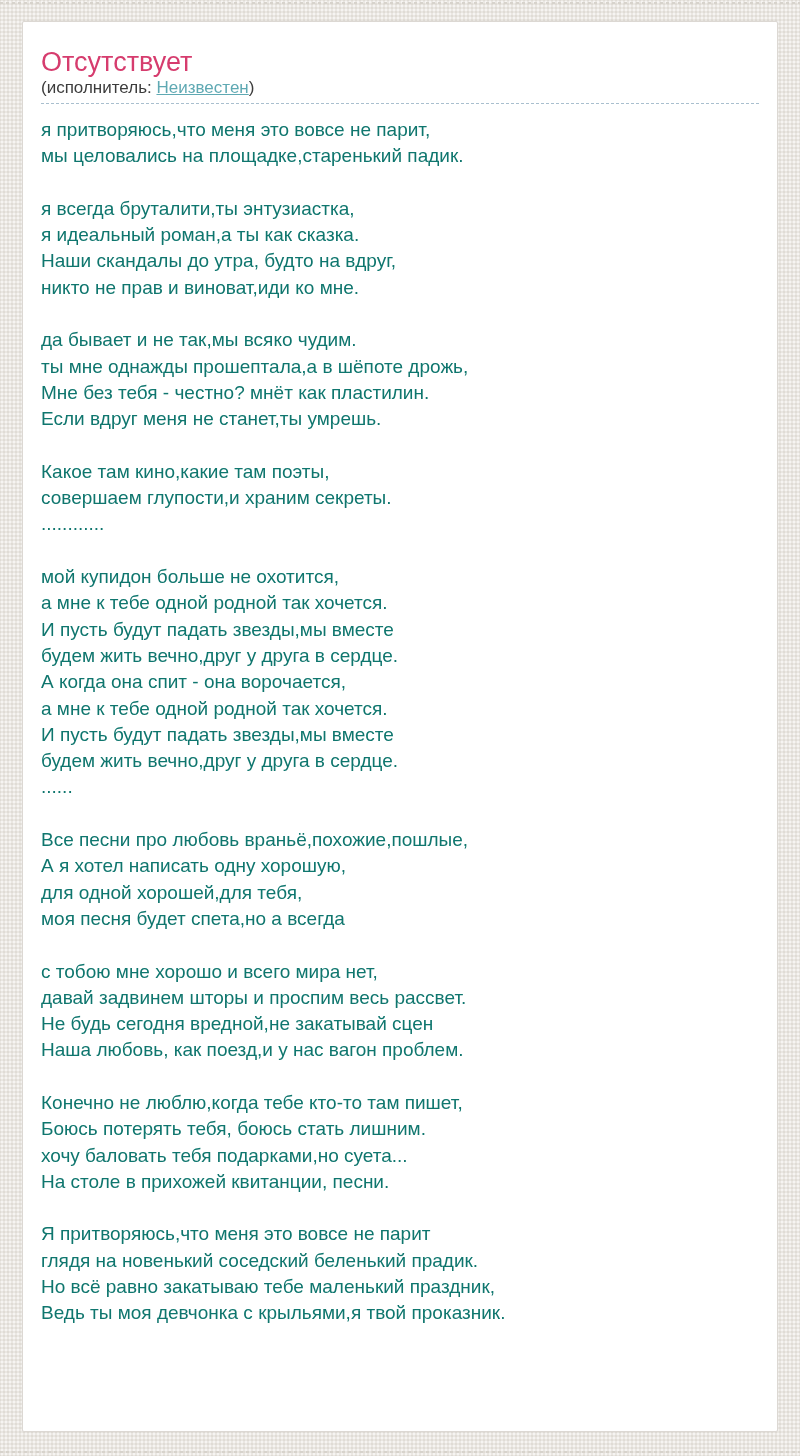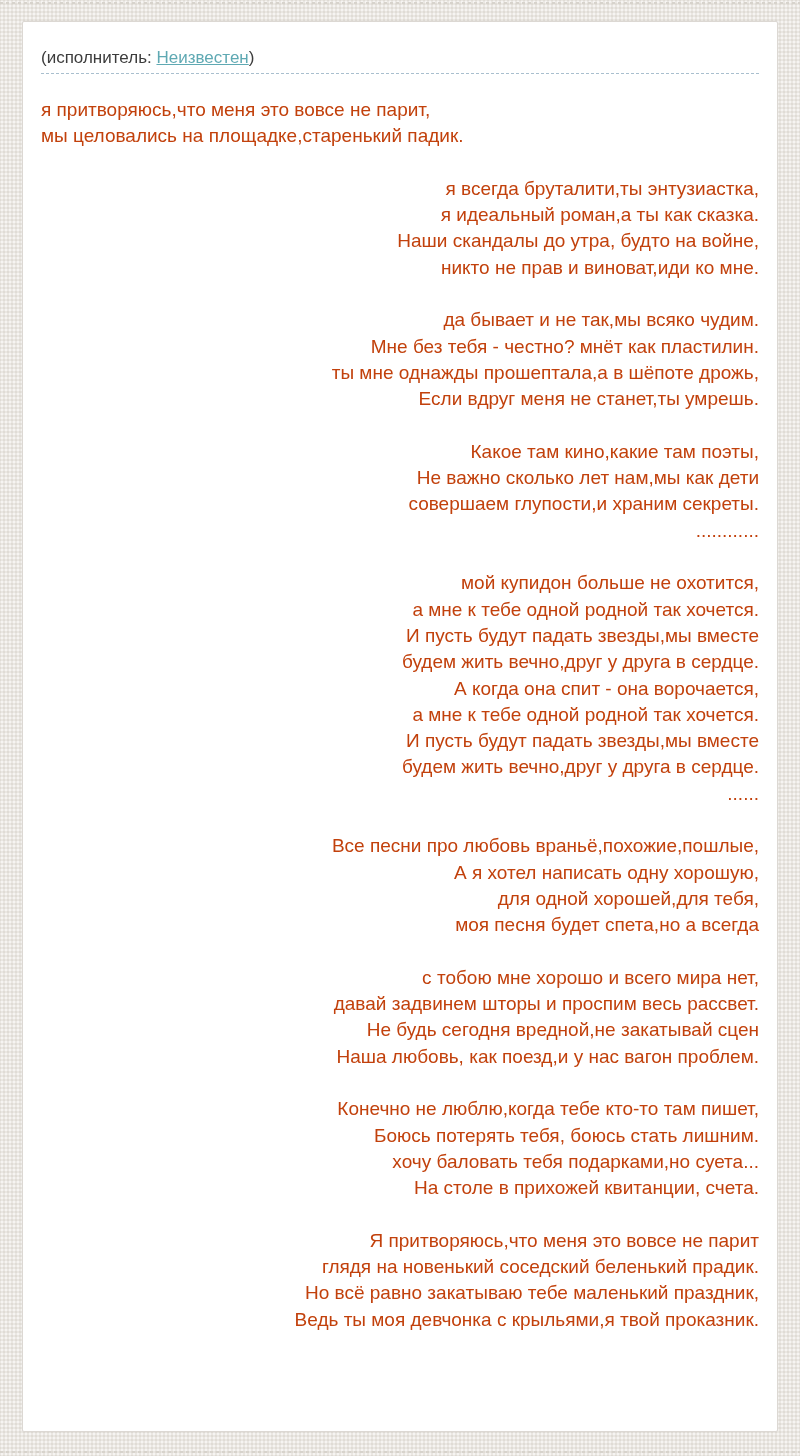--- a/index.html
+++ b/index.html
@@ -55,56 +55,56 @@
     text-decoration: none;
     cursor: pointer;
   }
   .separator {
     margin-top: 5px;
     border-bottom: 1px dashed #a9bfce;
     height: 1px;
     width: 100%;
   }
   .lyrics {
-    margin-top: 23px;
+    margin-top: 13px;
     font-size: 19px;
     line-height: 26.3px;
-    color: #c2410c;
+    color: #0f766e;
   }
-  .stanza + .stanza { margin-top: 26.3px; text-align: right; }
+  .stanza + .stanza { margin-top: 26.3px; }
   .line { white-space: pre-wrap; }
 </style>
 </head>
 <body>
 
 <div class="edge-dots top"></div>
 
 <div class="card">
+  <h1 class="song-title" style="color: rgb(214, 60, 110);">Отсутствует</h1>
   <div class="artist-row"><span>(исполнитель: </span><a style="color: rgb(95, 169, 179); text-decoration: underline;">Неизвестен</a><span>)</span></div>
   <div class="separator"></div>
   <div class="lyrics" id="lyrics">
       <div class="stanza">
         <div class="line">я притворяюсь,что меня это вовсе не парит,</div>
         <div class="line">мы целовались на площадке,старенький падик.</div>
       </div>
       <div class="stanza">
         <div class="line">я всегда бруталити,ты энтузиастка,</div>
         <div class="line">я идеальный роман,а ты как сказка.</div>
-        <div class="line">Наши скандалы до утра, будто на войне,</div>
+        <div class="line">Наши скандалы до утра, будто на вдруг,</div>
         <div class="line">никто не прав и виноват,иди ко мне.</div>
       </div>
       <div class="stanza">
         <div class="line">да бывает и не так,мы всяко чудим.</div>
+        <div class="line">ты мне однажды прошептала,а в шёпоте дрожь,</div>
         <div class="line">Мне без тебя - честно? мнёт как пластилин.</div>
-        <div class="line">ты мне однажды прошептала,а в шёпоте дрожь,</div>
         <div class="line">Если вдруг меня не станет,ты умрешь.</div>
       </div>
       <div class="stanza">
         <div class="line">Какое там кино,какие там поэты,</div>
-        <div class="line">Не важно сколько лет нам,мы как дети</div>
         <div class="line">совершаем глупости,и храним секреты.</div>
         <div class="line">............</div>
       </div>
       <div class="stanza">
         <div class="line">мой купидон больше не охотится,</div>
         <div class="line">а мне к тебе одной родной так хочется.</div>
         <div class="line">И пусть будут падать звезды,мы вместе</div>
         <div class="line">будем жить вечно,друг у друга в сердце.</div>
         <div class="line">А когда она спит - она ворочается,</div>
         <div class="line">а мне к тебе одной родной так хочется.</div>
@@ -121,21 +121,21 @@
       <div class="stanza">
         <div class="line">с тобою мне хорошо и всего мира нет,</div>
         <div class="line">давай задвинем шторы и проспим весь рассвет.</div>
         <div class="line">Не будь сегодня вредной,не закатывай сцен</div>
         <div class="line">Наша любовь, как поезд,и у нас вагон проблем.</div>
       </div>
       <div class="stanza">
         <div class="line">Конечно не люблю,когда тебе кто-то там пишет,</div>
         <div class="line">Боюсь потерять тебя, боюсь стать лишним.</div>
         <div class="line">хочу баловать тебя подарками,но суета...</div>
-        <div class="line">На столе в прихожей квитанции, счета.</div>
+        <div class="line">На столе в прихожей квитанции, песни.</div>
       </div>
       <div class="stanza">
         <div class="line">Я притворяюсь,что меня это вовсе не парит</div>
         <div class="line">глядя на новенький соседский беленький прадик.</div>
         <div class="line">Но всё равно закатываю тебе маленький праздник,</div>
         <div class="line">Ведь ты моя девчонка с крыльями,я твой проказник.</div>
       </div>
     </div>
 </div>
 

